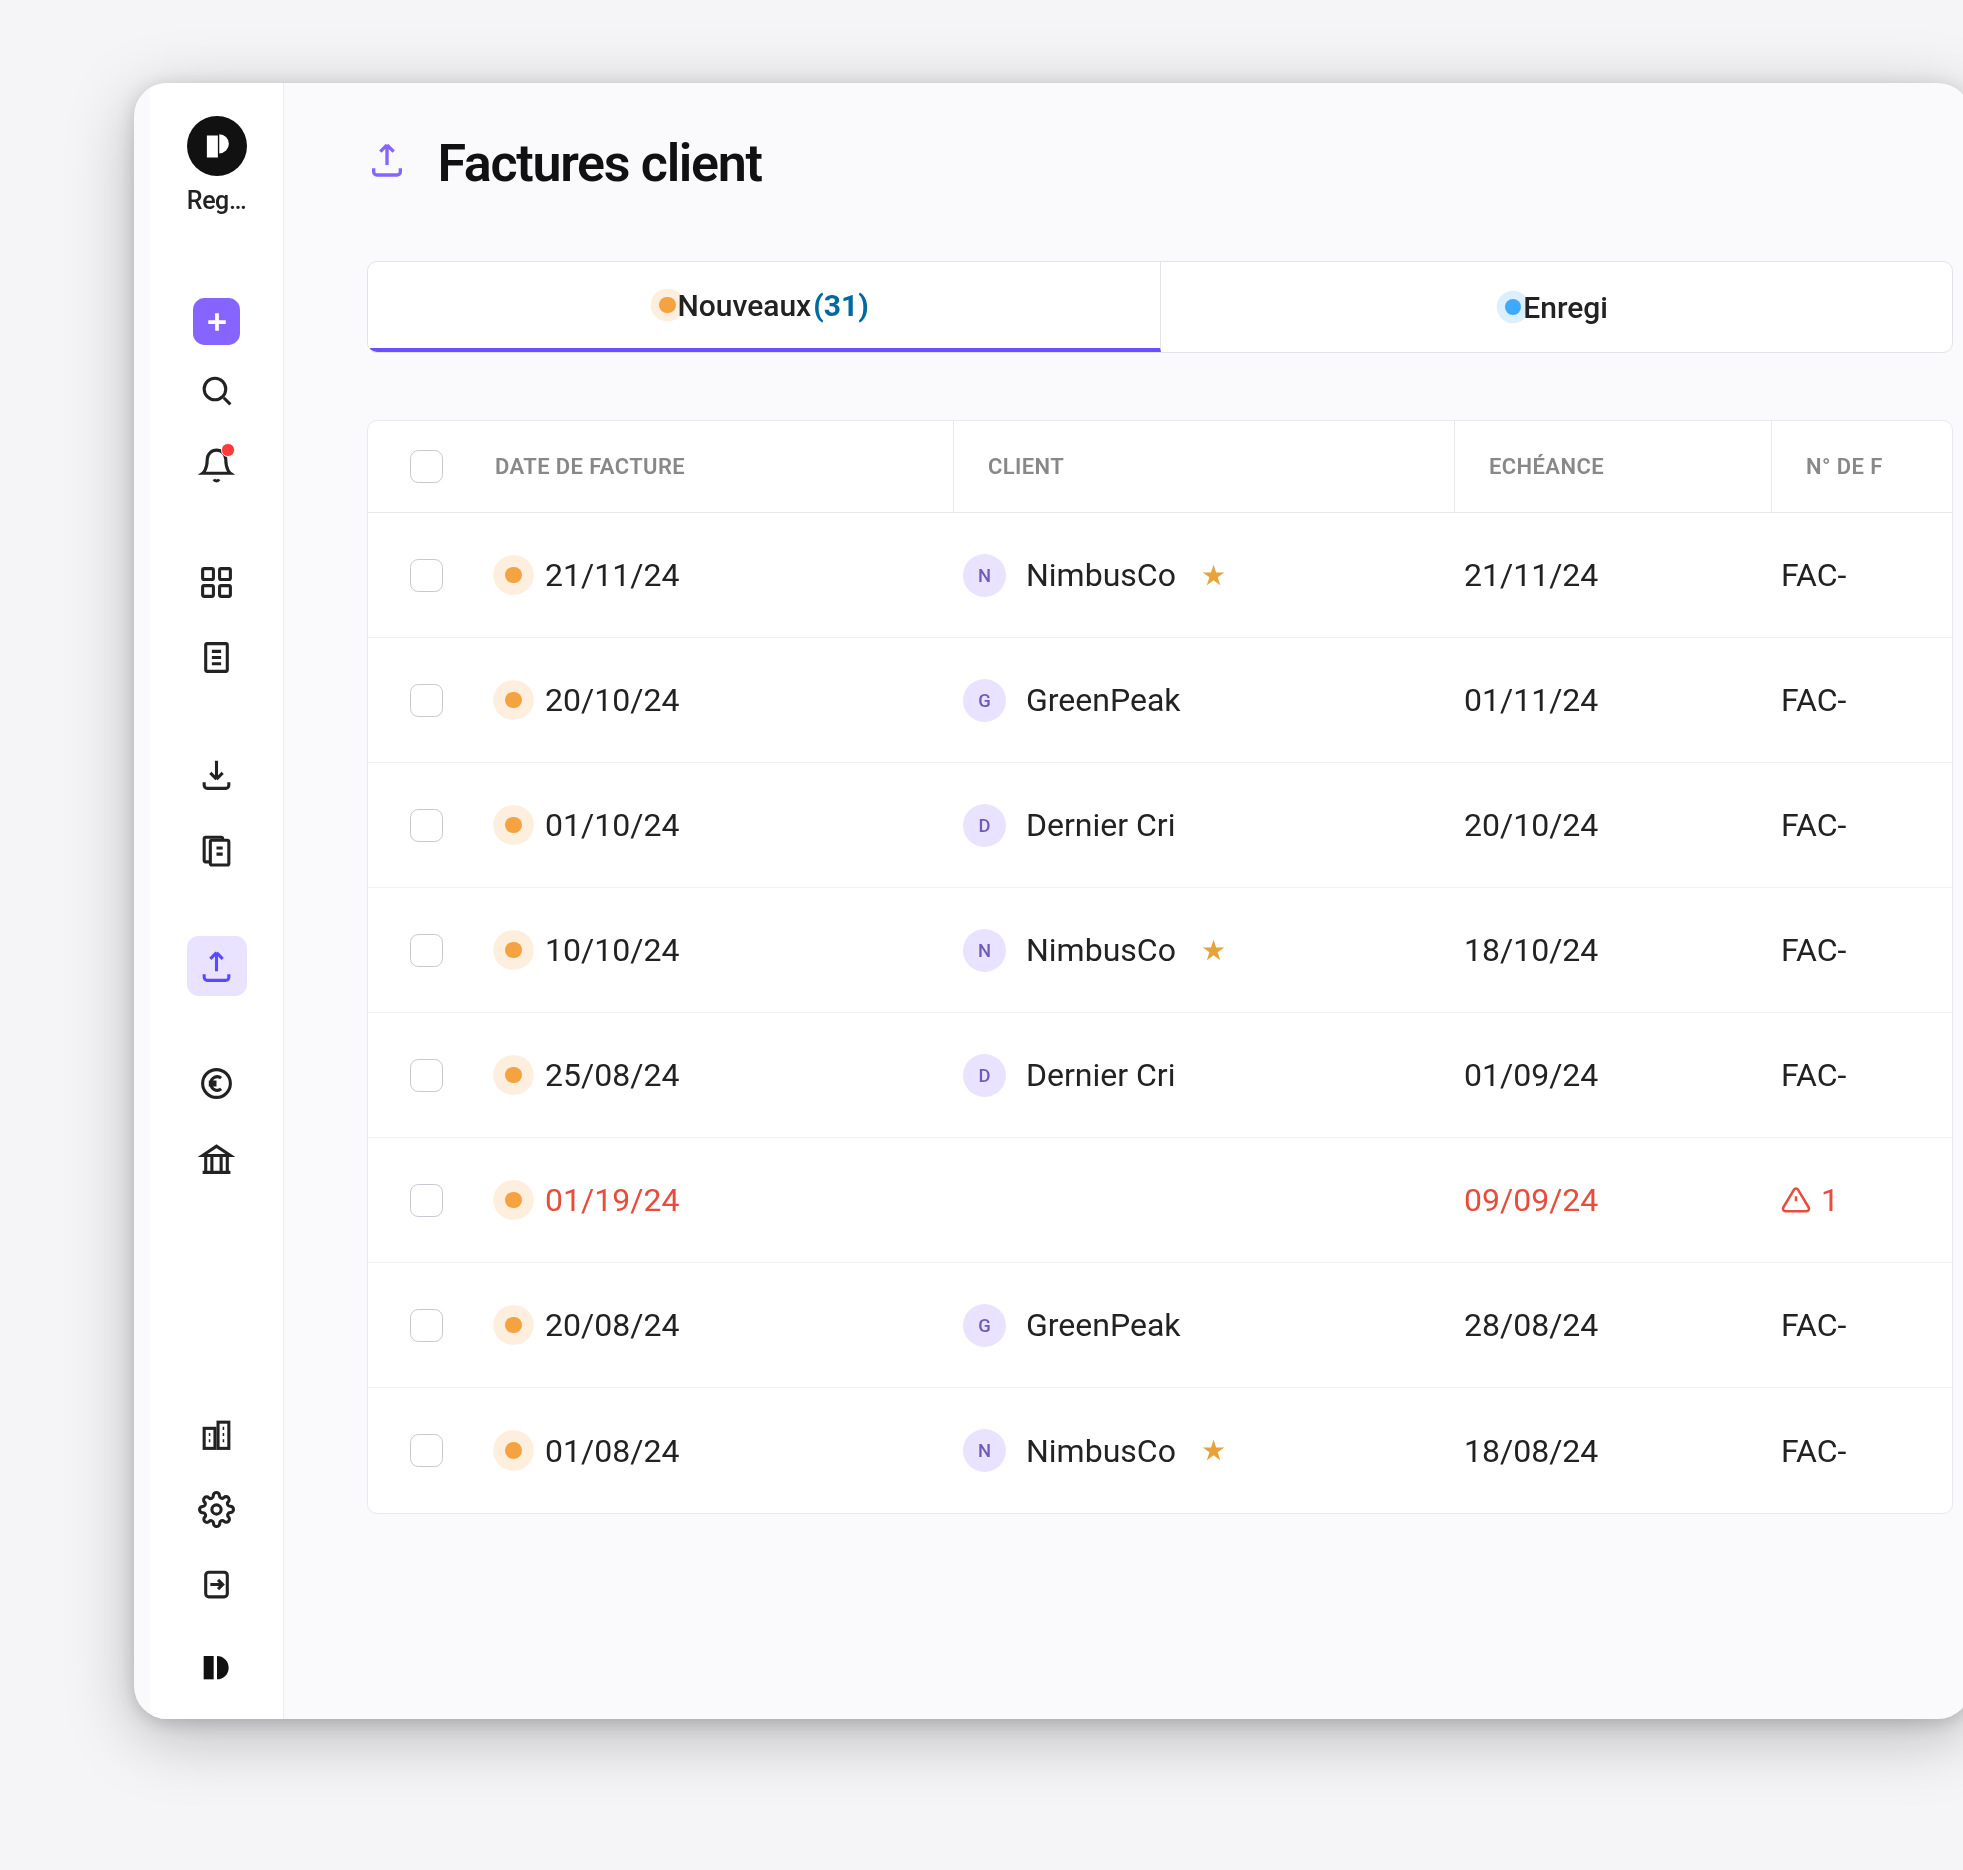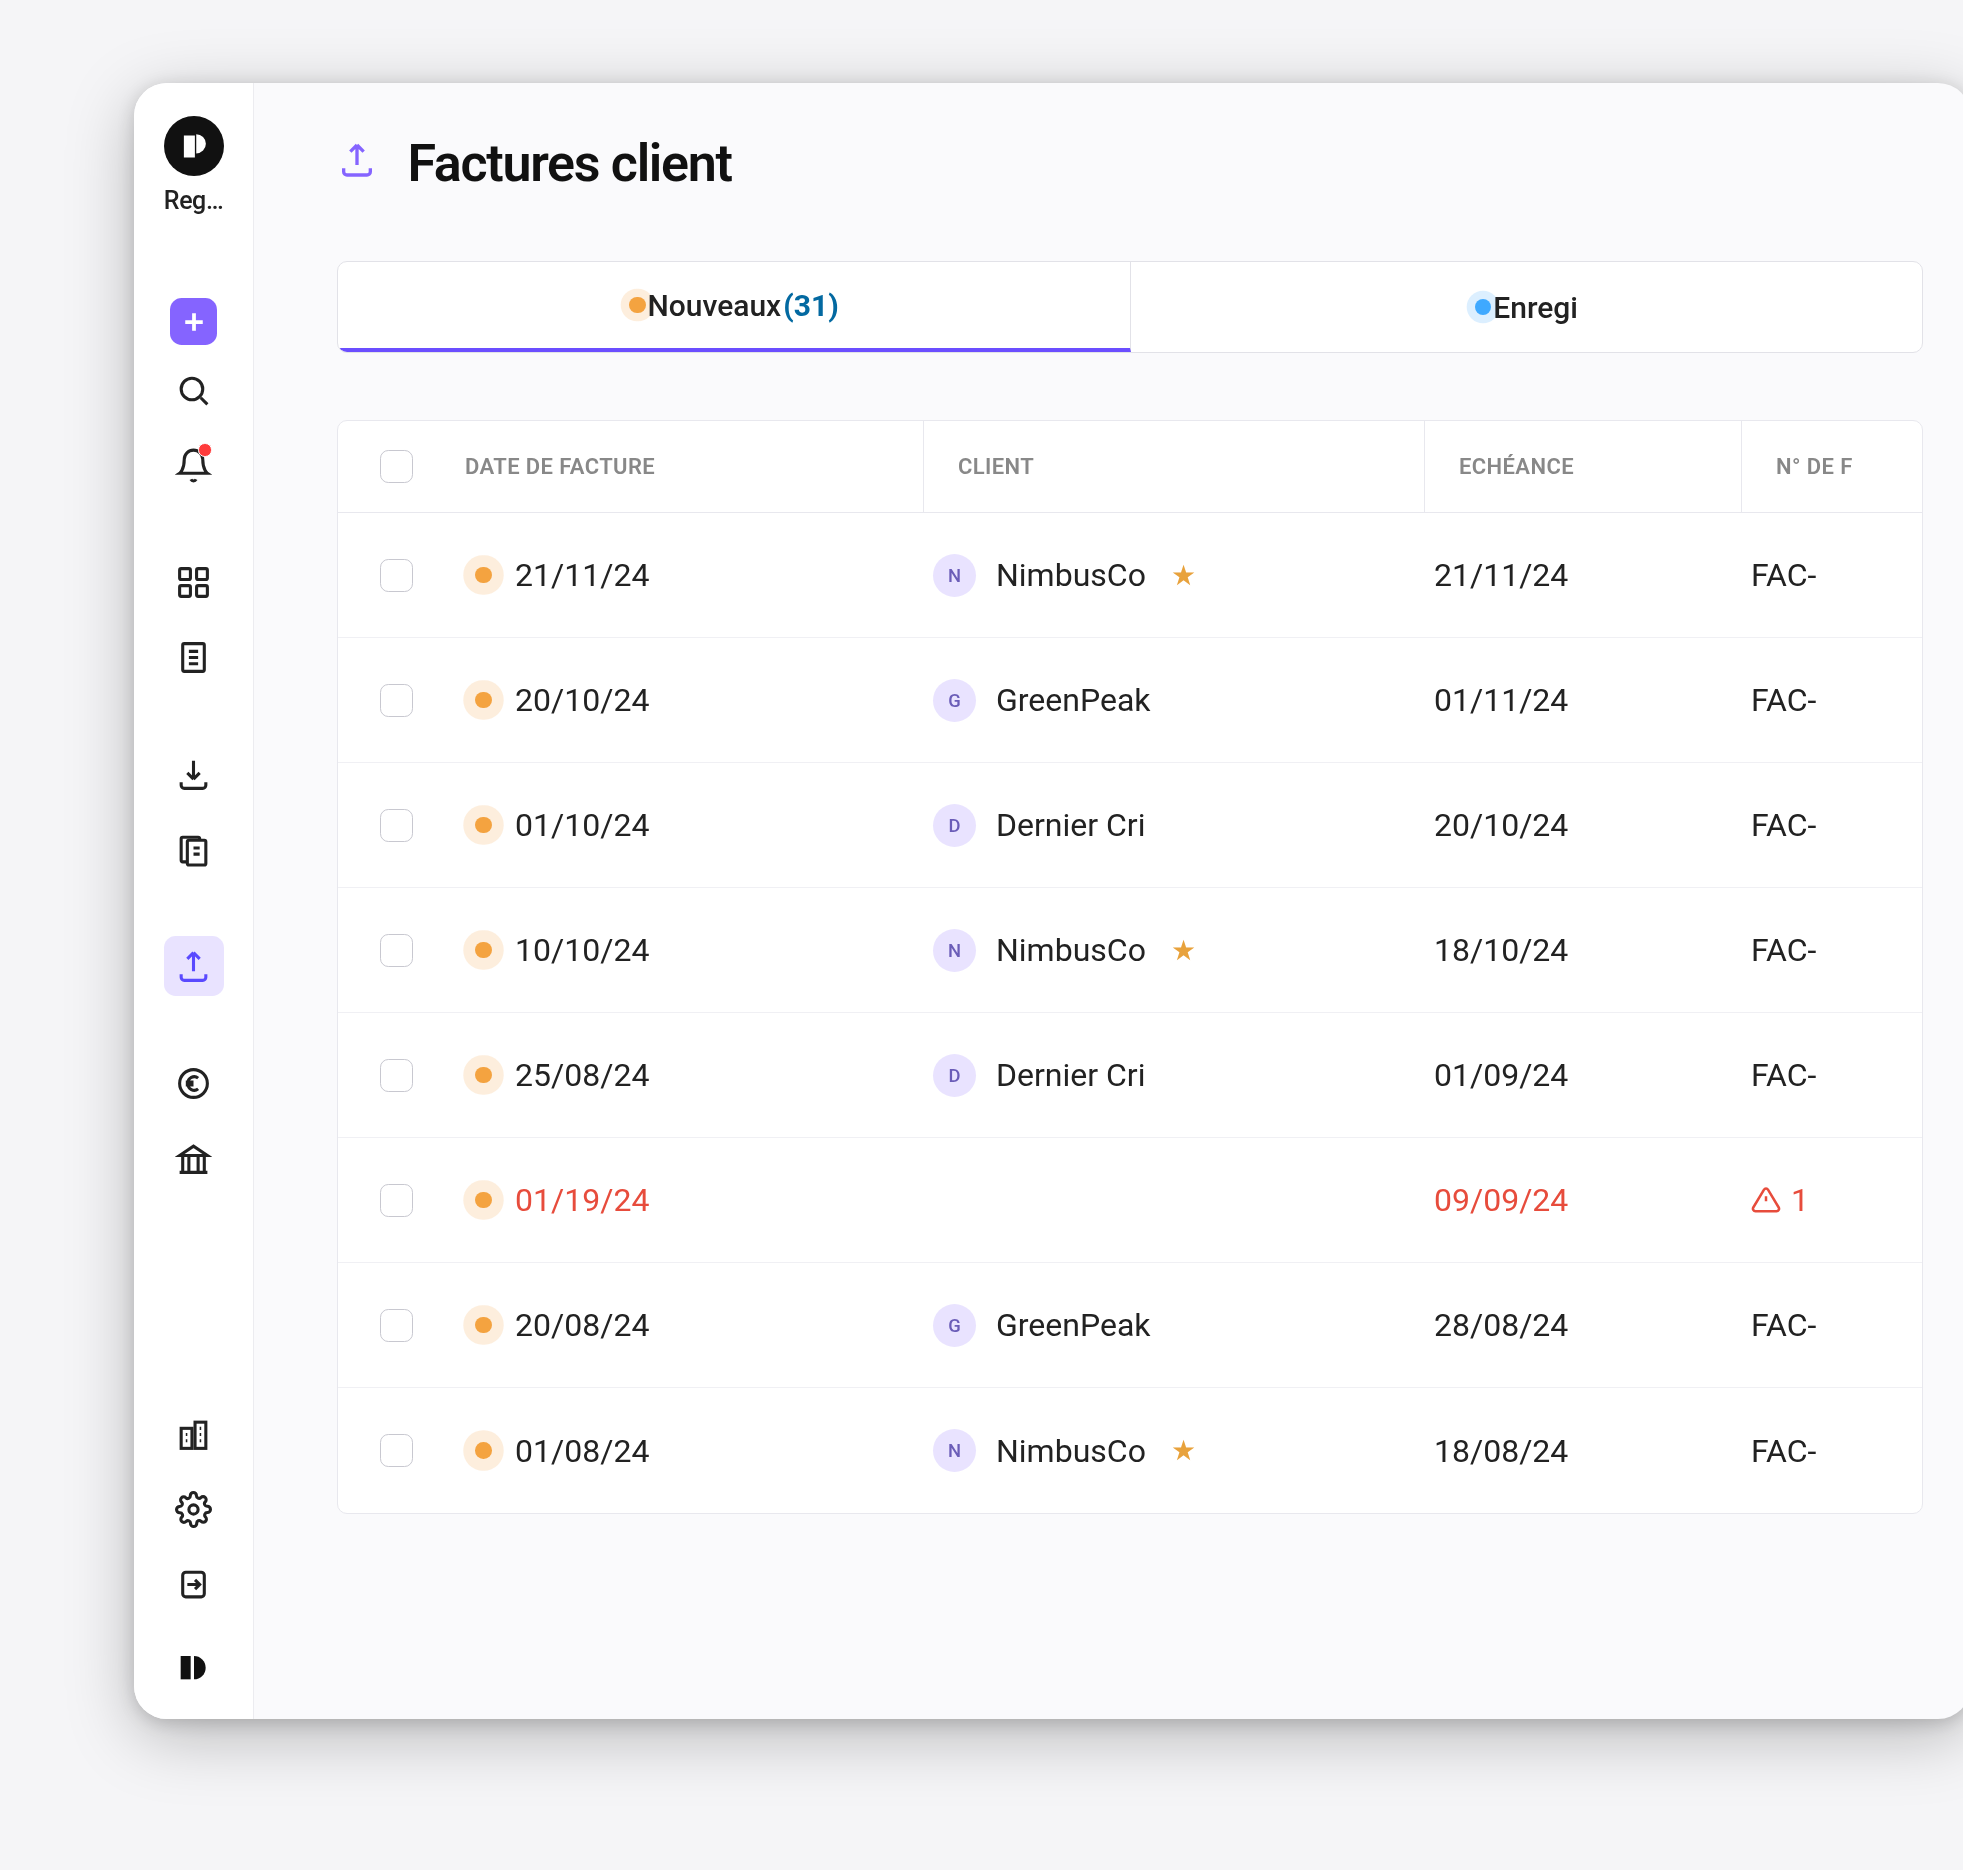--- a/index.html
+++ b/index.html
@@ -13,27 +13,28 @@
   height: 1636px;
   background: #fafafc;
   border-radius: 33px;
   box-shadow: 0 16.7px 67px rgba(0,0,0,0.25), 0 3.3px 16.7px rgba(0,0,0,0.15);
   overflow: hidden;
   display: flex;
 }
 
 
 .sidebar {
-  width: 120px;
+  width: 134px;
   background: #fff;
   border-right: 0.8px solid #ececf0;
   display: flex;
   flex-direction: column;
   align-items: center;
   padding: 33px 0;
+  margin-left: 16px;
 }
 .sidebar-logo {
   width: 60px;
   height: 60px;
   background: #111;
   border-radius: 50%;
   display: flex;
   align-items: center;
   justify-content: center;
   color: #fff;

